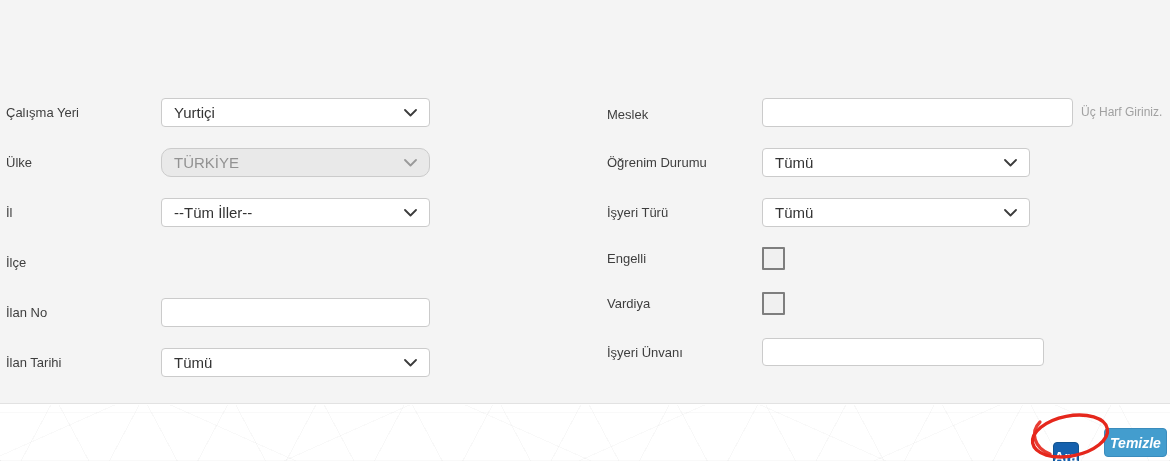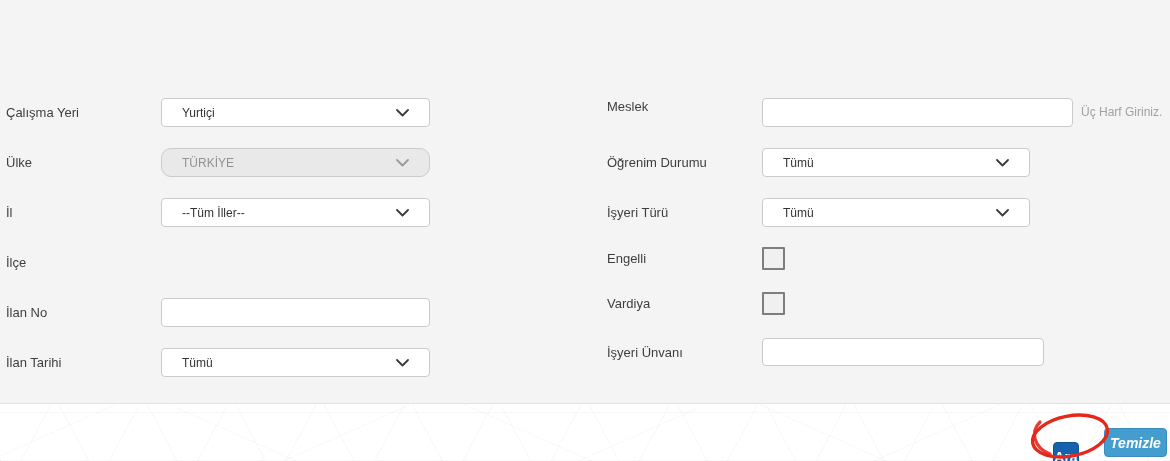--- a/index.html
+++ b/index.html
@@ -24,21 +24,21 @@
 
   .lbl {
     position:absolute; display:flex; align-items:center; height:29px;
     font-size:13px; color:#3e3e3e; white-space:nowrap;
   }
 
   .sel {
     position:absolute; width:269px; height:29px;
     background:#fff; border:1px solid #cbcbcb; border-radius:4px;
     display:flex; align-items:center; justify-content:space-between;
-    padding:0 20px; font-size:12px; color:#333; cursor:pointer;
+    padding:0 12px; font-size:15px; color:#333; cursor:pointer;
   }
   .sel.disabled { background:#e9e9e9; color:#929292; cursor:default;border-radius:10px; }
   .sel .chev { display:flex; align-items:center; margin-left:8px; }
 
   .txt {
     position:absolute; height:29px; background:#fff;
     border:1px solid #cbcbcb; border-radius:4px;
     padding:0 10px; font-size:15px; color:#333; outline:none;
     font-family:"Liberation Sans", sans-serif;
   }
@@ -123,21 +123,21 @@
     <div class="lbl" style="left:6px; top:348px">İlan Tarihi</div>
     <div class="sel" style="left:161px; top:348px">
       <span>Tümü</span>
       <span class="chev">
         <svg width="13" height="8" viewBox="0 0 13 8">
             <path d="M1 1l5.5 5.5L12 1" fill="none" stroke="#3c3c3c" stroke-width="1.8" stroke-linecap="round" stroke-linejoin="round"></path>
           </svg>
       </span>
     </div>
 
-    <div class="lbl" style="left:607px; top:92px">Meslek</div>
+    <div class="lbl" style="left:607px; top:100px">Meslek</div>
     <input class="txt" style="left: 762px; top: 98px; width: 311px;" type="text" value="">
     <div class="hint" style="left:1081px; top:105px">Üç Harf Giriniz.</div>
 
     <div class="lbl" style="left:607px; top:148px">Öğrenim Durumu</div>
     <div class="sel" style="left:762px; top:148px; width:268px">
       <span>Tümü</span>
       <span class="chev">
         <svg width="13" height="8" viewBox="0 0 13 8">
             <path d="M1 1l5.5 5.5L12 1" fill="none" stroke="#3c3c3c" stroke-width="1.8" stroke-linecap="round" stroke-linejoin="round"></path>
           </svg>

